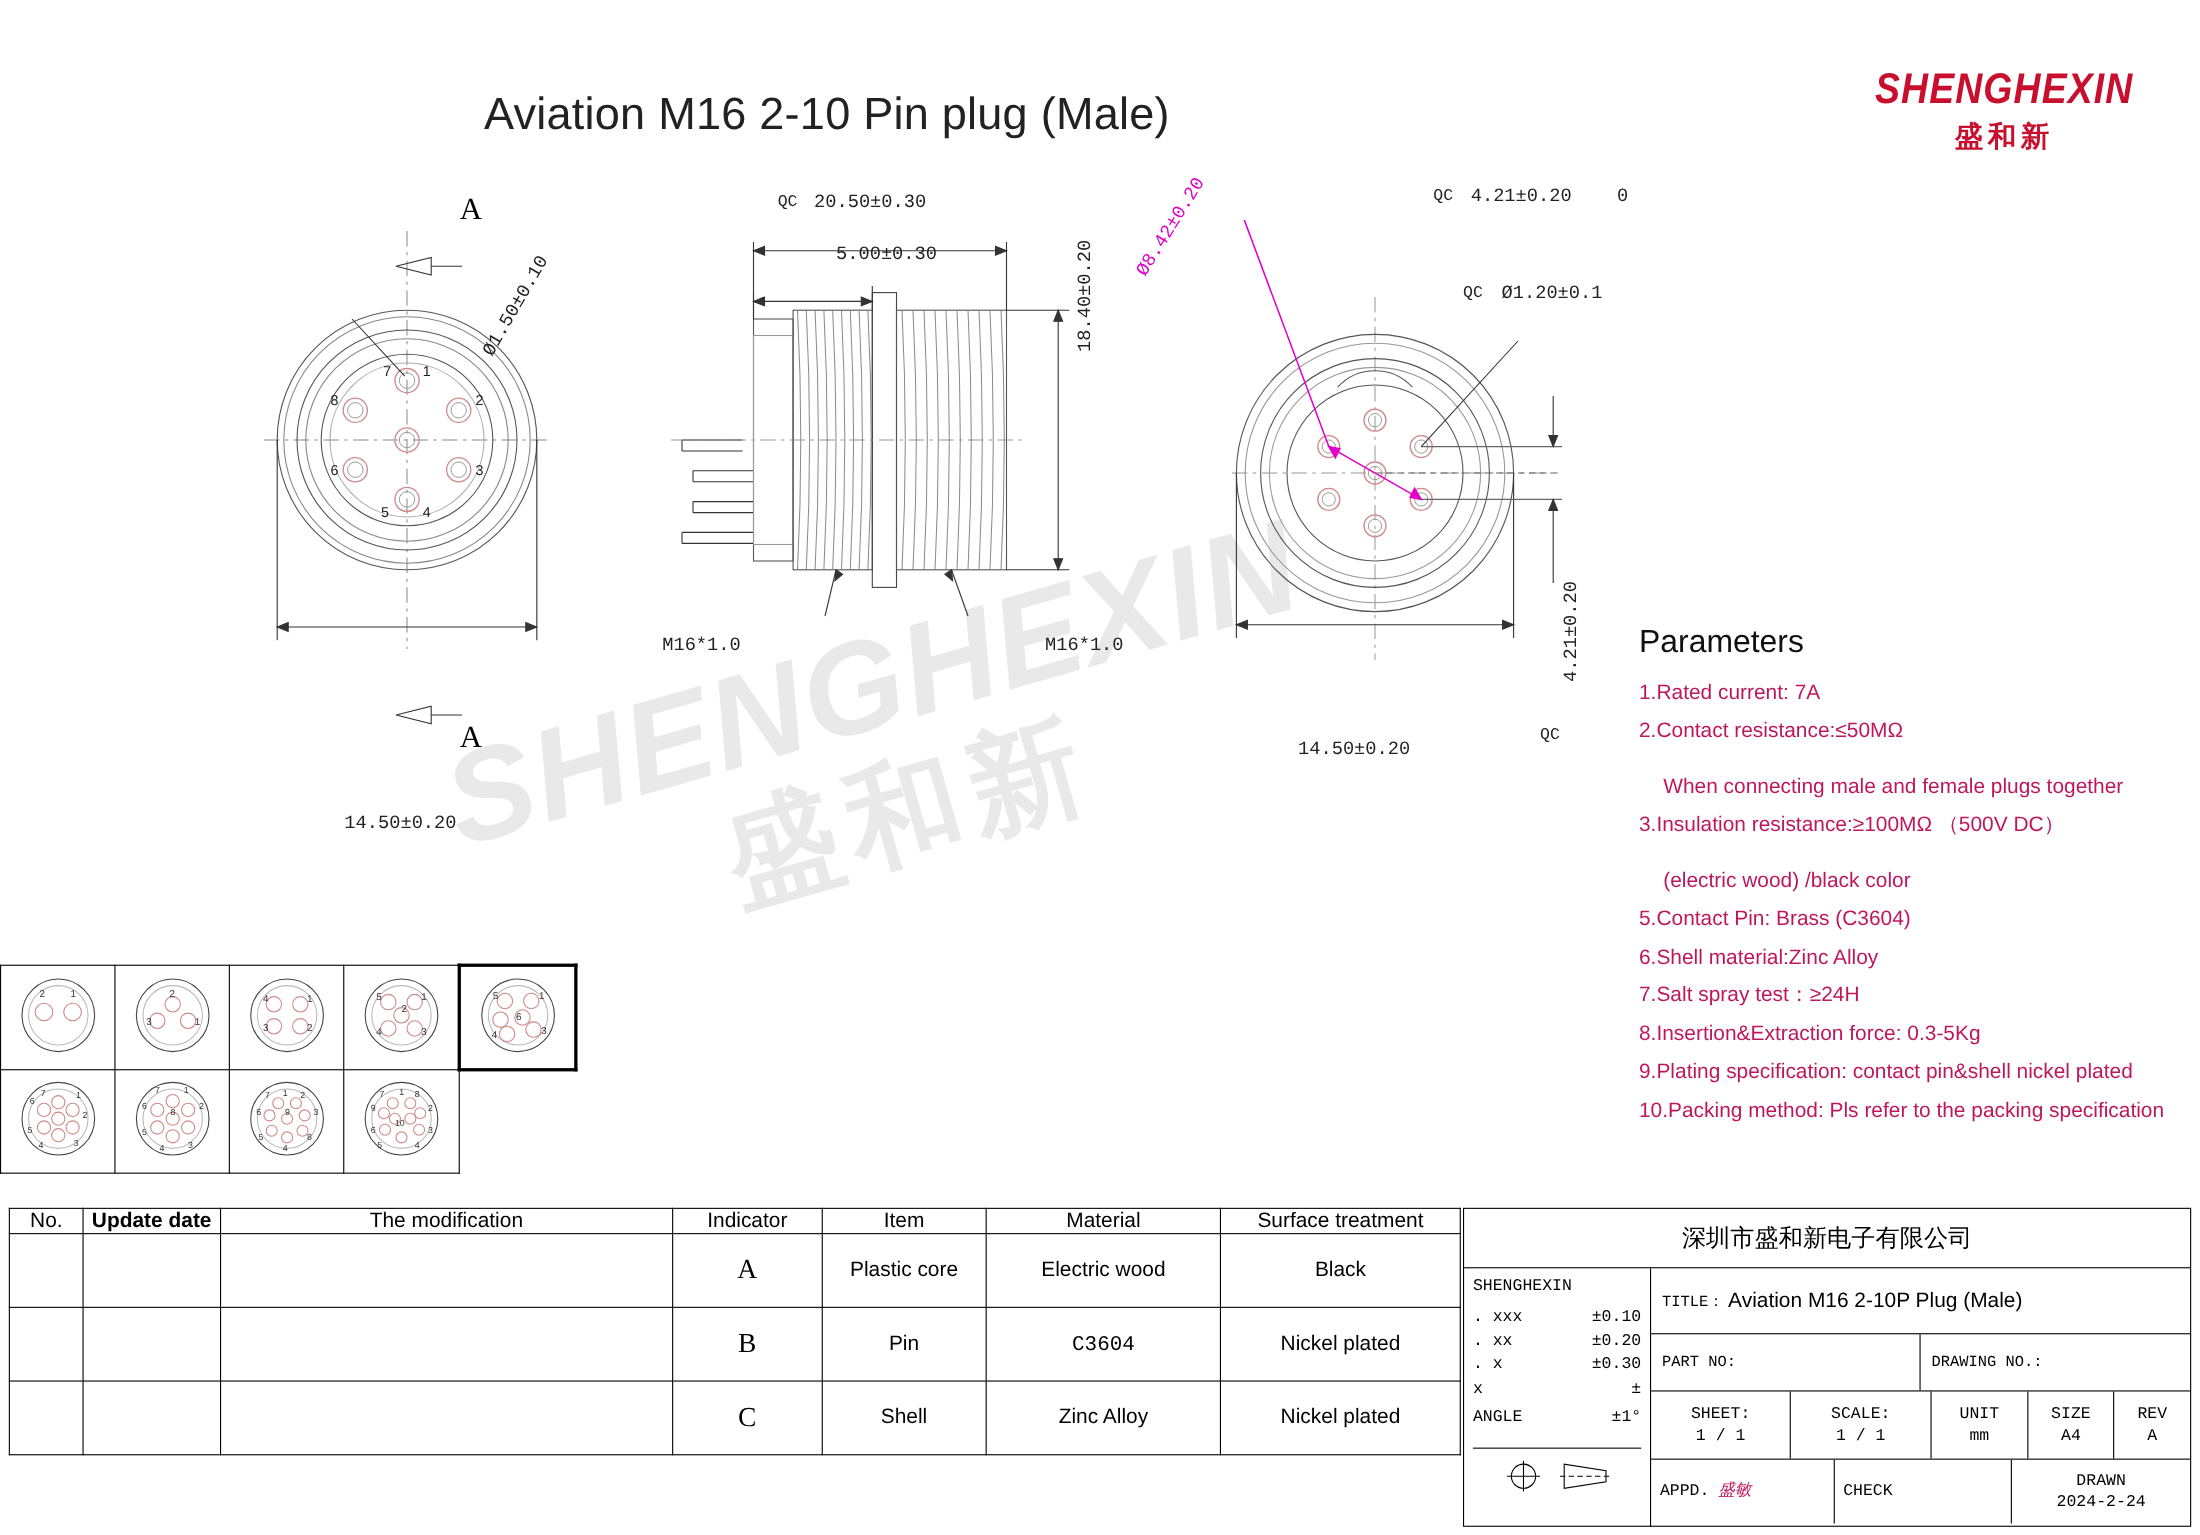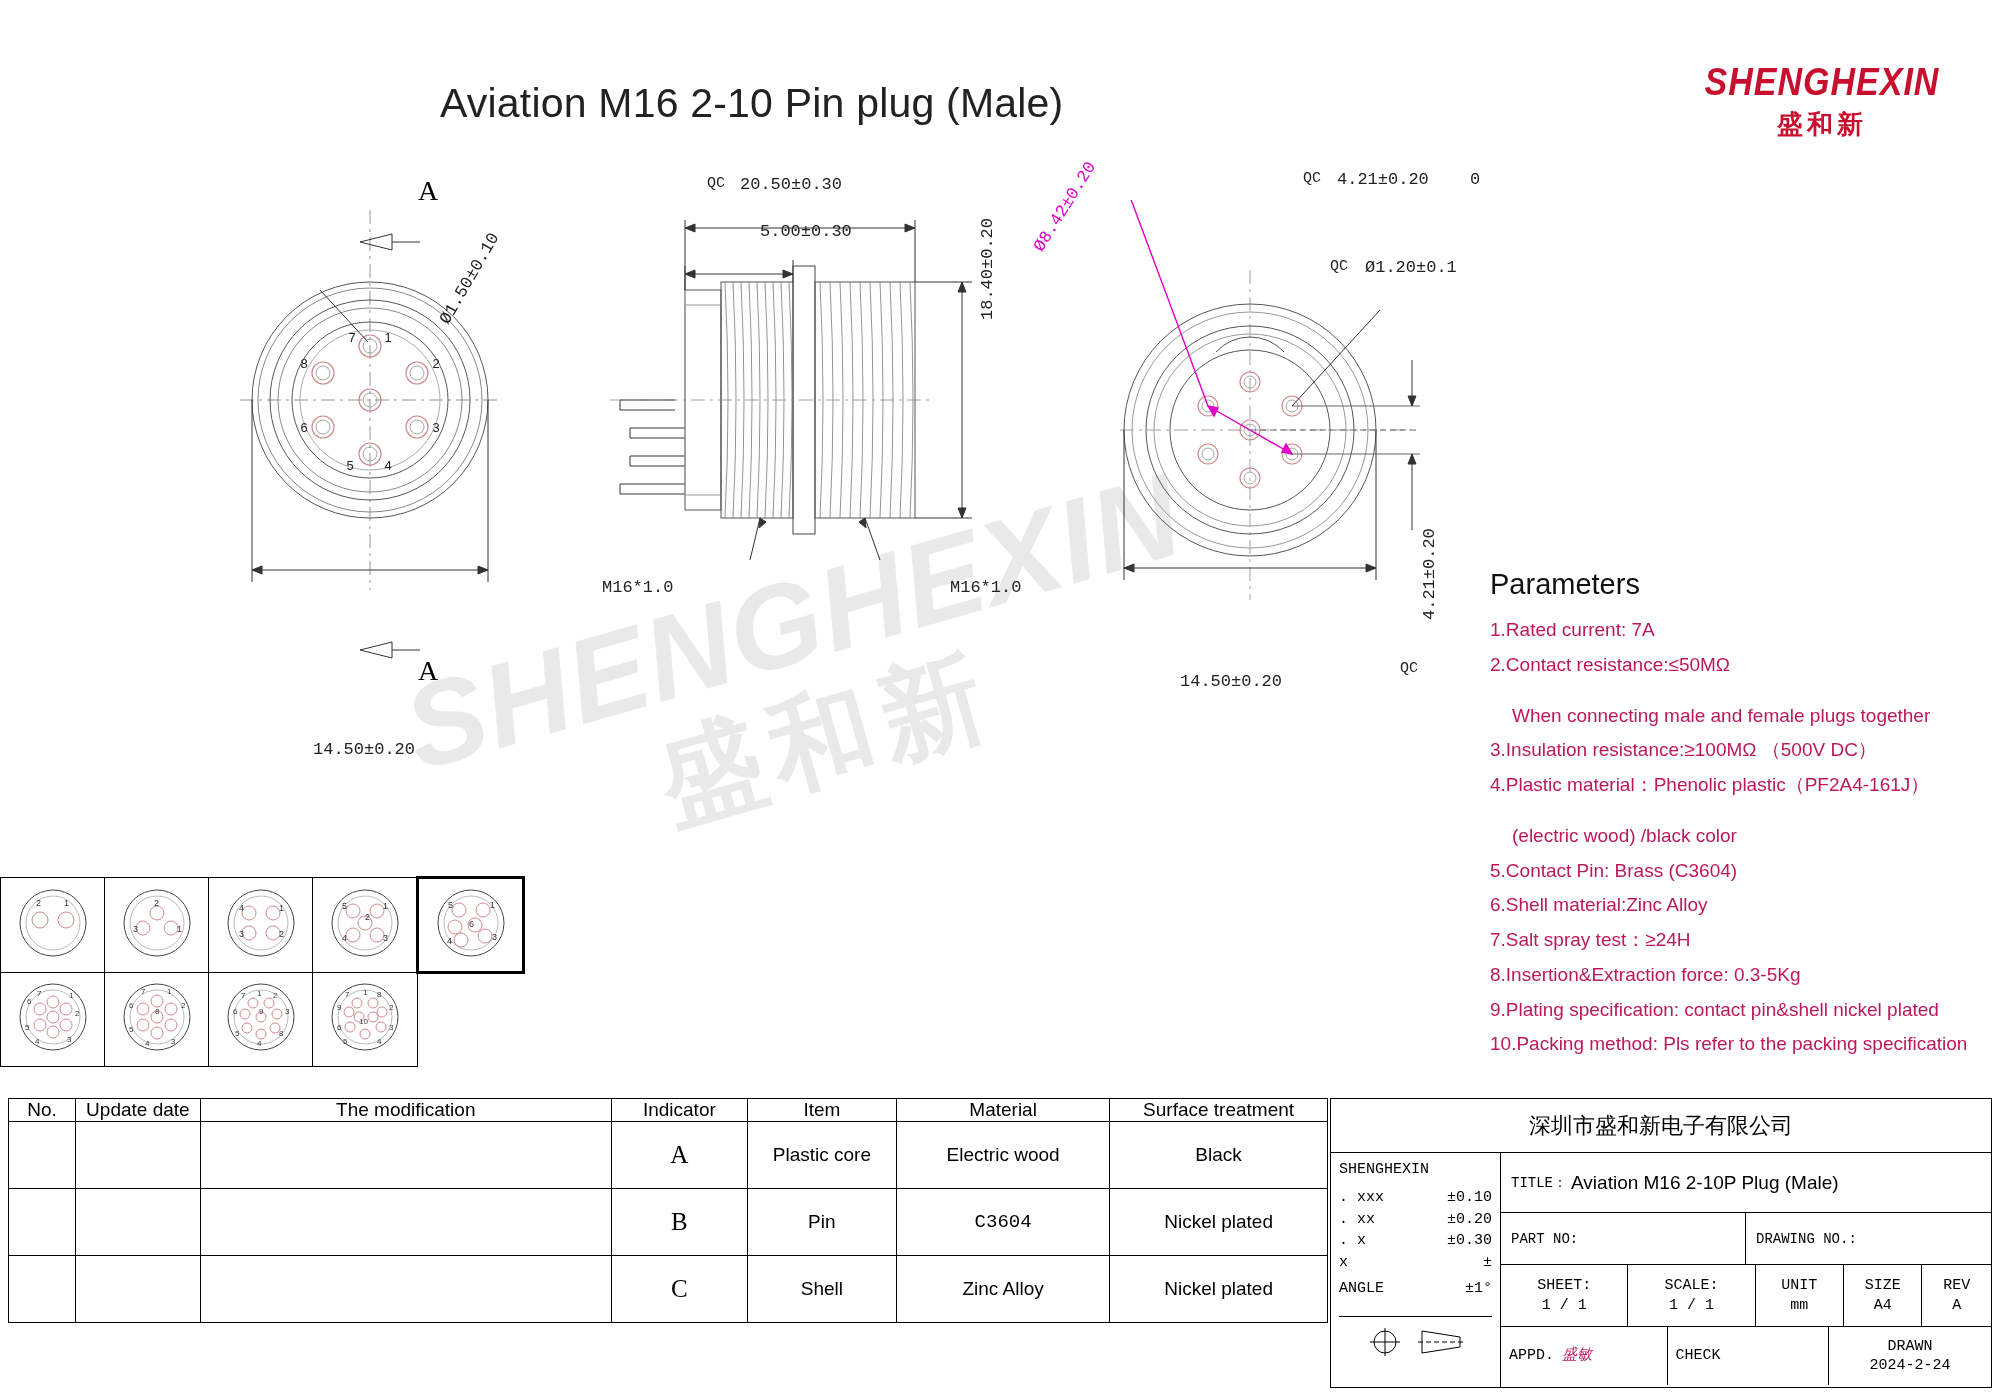--- a/index.html
+++ b/index.html
@@ -304,21 +304,20 @@
 <div class="abs dim-text" style="left:1180px;top:672px;">14.50±0.20</div>
 
 <div class="sideband"></div>
 
 <div class="abs" id="params">
   <h2>Parameters</h2>
   <div class="p">1.Rated current: 7A</div>
   <div class="p">2.Contact resistance:≤50MΩ</div>
   <div class="p indent">When connecting male and female plugs together</div>
   <div class="p">3.Insulation resistance:≥100MΩ （500V DC）</div>
-  <div class="p">4.Plastic material：Phenolic plastic（PF2A4-161J）</div>
   <div class="p indent">(electric wood) /black color</div>
   <div class="p">5.Contact Pin: Brass (C3604)</div>
   <div class="p">6.Shell material:Zinc Alloy</div>
   <div class="p">7.Salt spray test：≥24H</div>
   <div class="p">8.Insertion&amp;Extraction force: 0.3-5Kg</div>
   <div class="p">9.Plating specification: contact pin&amp;shell nickel plated</div>
   <div class="p">10.Packing method: Pls refer to the packing specification</div>
 </div>
 
 <div class="abs" id="pingrid">
@@ -471,21 +470,21 @@
       <td style="border-top:none;border-right:none;border-bottom:none;"></td>
     </tr>
   </tbody>
     </table>
 </div>
 
 <table class="abs" id="btable">
   <tbody>
       <tr class="r1">
     <th style="width:58px;">No.</th>
-    <th style="width:108px;">Update date</th>
+    <th style="width:108px;font-weight:bold;">Update date</th>
     <th style="width:360px;">The modification</th>
     <th style="width:118px;">Indicator</th>
     <th style="width:130px;">Item</th>
     <th style="width:186px;">Material</th>
     <th style="width:190px;">Surface treatment</th>
   </tr>
   <tr class="r">
     <td></td>
     <td></td>
     <td></td>

